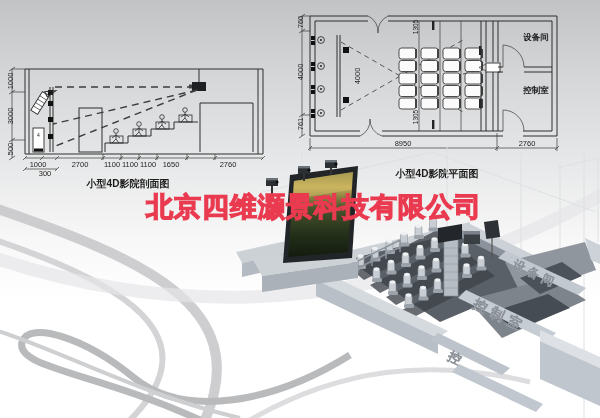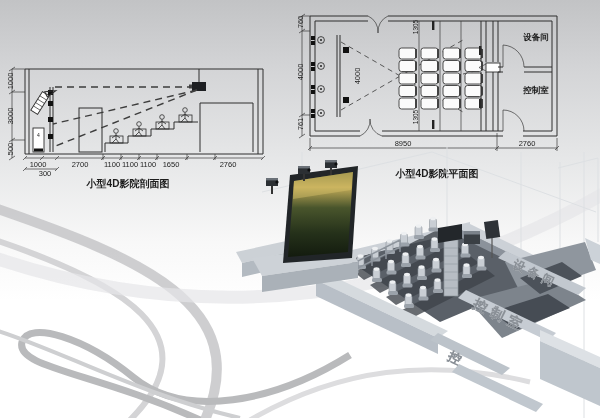--- a/index.html
+++ b/index.html
@@ -453,13 +453,14 @@
         <path d="M492,238 V258" stroke="#555" stroke-width="1.2"></path>
         <rect x="485" y="221" width="14" height="17" fill="#2e3237" transform="rotate(-8 492 229)"></rect>
       </g>
 
       <text class="t3d" x="0" y="0" font-size="12" letter-spacing="4" transform="translate(512,267) rotate(26)">设备间</text>
       <text class="t3d" x="0" y="0" font-size="14" letter-spacing="5" transform="translate(472,307) rotate(26)">控制室</text>
       <text class="t3d" x="0" y="0" font-size="13" transform="translate(447,359) rotate(26)">控</text>
     </g>
   </svg>
 
+  <div class="watermark">北京四维灏景科技有限公司</div>
 </div>
 
 </body></html>

